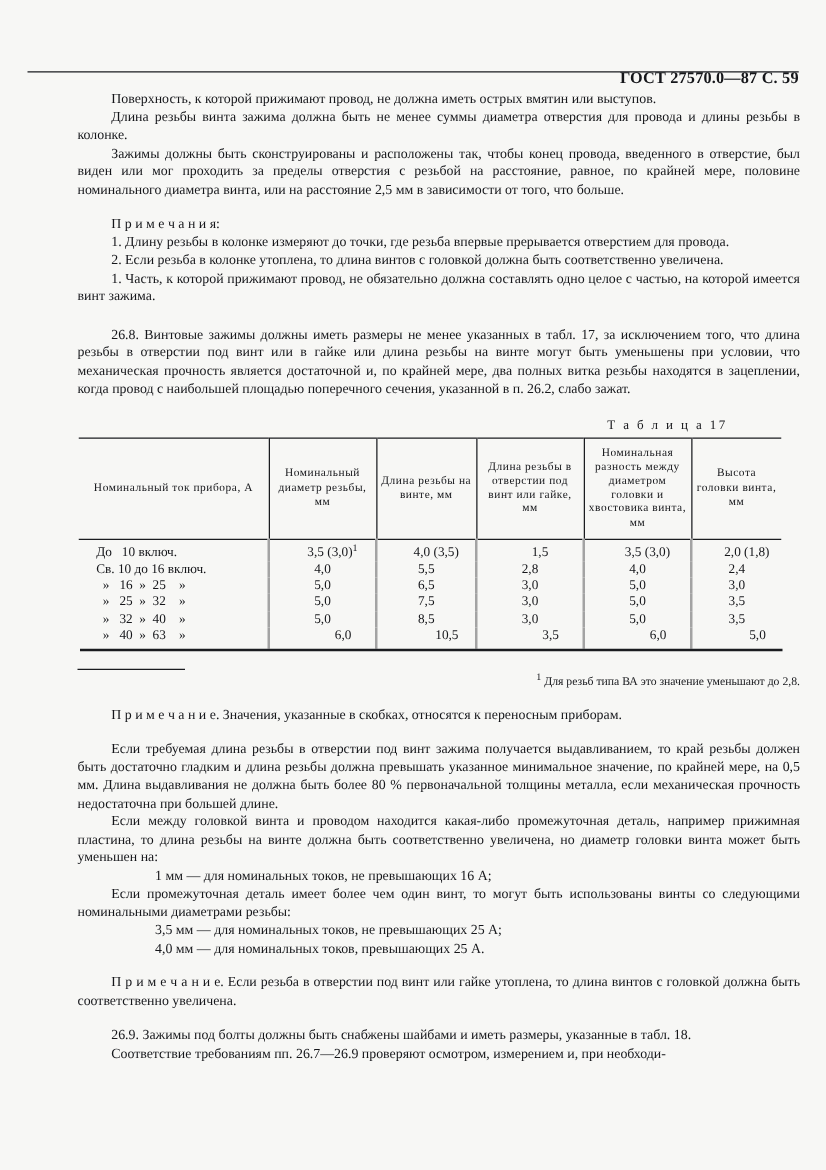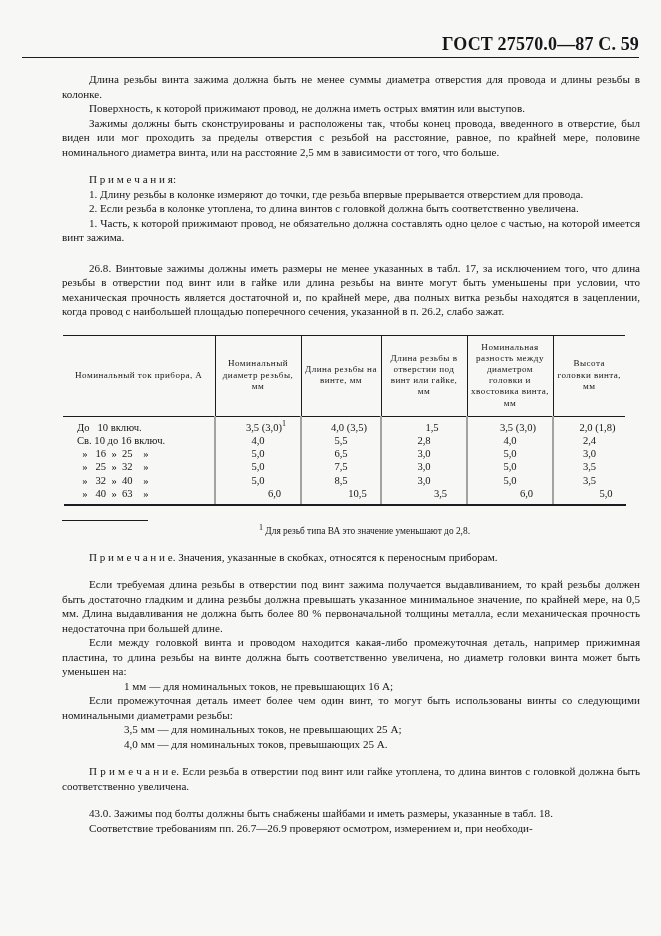--- a/index.html
+++ b/index.html
@@ -15,25 +15,25 @@
   }
   .page {
     position: relative;
     width: 661px;
     height: 936px;
     padding: 0;
   }
   
   .page-header {
     position: absolute;
-    top: 34px;
+    top: 54px;
     right: 22px;
     width: 620px;
     text-align: right;
-    font-size: 18px;
+    font-size: 13px;
     font-weight: bold;
     letter-spacing: 0.15px;
     white-space: nowrap;
   }
   .header-rule {
     position: absolute;
     top: 57px;
     left: 22px;
     right: 22px;
     height: 1px;
@@ -130,50 +130,51 @@
   .fn-rule {
     width: 86px;
     height: 1px;
     background: #1b1c20;
     margin: 14px 0 4px 0;
   }
   .footnote {
     font-size: 9.4px;
     line-height: 12px;
     text-indent: 27px;
-    text-align: center;
+    text-align: right;
   }
 </style>
 </head>
 <body>
 
 <div class="page">
 
   <div class="page-header">ГОСТ 27570.0—87 С. 59</div>
   <div class="header-rule"></div>
 
   <div class="content">
 
+    <p>Поверхность, к которой прижимают провод, не должна иметь острых вмятин или выступов.</p>
     <p>Длина резьбы винта зажима должна быть не менее суммы диаметра отверстия для провода и длины резьбы в колонке.</p>
-    <p>Поверхность, к которой прижимают провод, не должна иметь острых вмятин или выступов.</p>
     <p>Зажимы должны быть сконструированы и расположены так, чтобы конец провода, введенного в отверстие, был виден или мог проходить за пределы отверстия с резьбой на расстояние, равное, по крайней мере, половине номинального диаметра винта, или на расстояние 2,5 мм в зависимости от того, что больше.</p>
 
     <div class="gap-md"></div>
 
     <p class="num-item">П р и м е ч а н и я:</p>
     <p class="num-item">1. Длину резьбы в колонке измеряют до точки, где резьба впервые прерывается отверстием для провода.</p>
     <p class="num-item">2. Если резьба в колонке утоплена, то длина винтов с головкой должна быть соответственно увеличена.</p>
     <p class="num-item">1. Часть, к которой прижимают провод, не обязательно должна составлять одно целое с частью, на которой имеется винт зажима.</p>
 
     <div class="gap-lg"></div>
 
     <p>26.8.  Винтовые зажимы должны иметь размеры не менее указанных в табл. 17, за исключением того, что длина резьбы в отверстии под винт или в гайке или длина резьбы на винте могут быть уменьшены при условии, что механическая прочность является достаточной и, по крайней мере, два полных витка резьбы находятся в зацеплении, когда провод с наибольшей площадью поперечного сечения, указанной в п. 26.2, слабо зажат.</p>
 
     <div class="gap-lg"></div>
 
+    <div class="table-caption">Т а б л и ц а  17</div>
 
     <div class="tbl-wrap">
       <table class="t17">
         <thead>
           <tr>
             <th style="width:152px">Номинальный ток прибора, А</th>
             <th style="width:86px">Номинальный диаметр резьбы, мм</th>
             <th style="width:80px">Длина резьбы на винте, мм</th>
             <th style="width:86px">Длина резьбы в отверстии под винт или гайке, мм</th>
             <th style="width:86px">Номинальная разность между диаметром головки и хвостовика винта, мм</th>
@@ -249,17 +250,17 @@
     <p>Если промежуточная деталь имеет более чем один винт, то могут быть использованы винты со следующими номинальными диаметрами резьбы:</p>
     <p class="sub-item">3,5 мм — для номинальных токов, не превышающих 25 А;</p>
     <p class="sub-item">4,0 мм — для номинальных токов, превышающих 25 А.</p>
 
     <div class="gap-md"></div>
 
     <p class="num-item">П р и м е ч а н и е. Если резьба в отверстии под винт или гайке утоплена, то длина винтов с головкой должна быть соответственно увеличена.</p>
 
     <div class="gap-md"></div>
 
-    <p>43.0.  Зажимы под болты должны быть снабжены шайбами и иметь размеры, указанные в табл. 18.</p>
+    <p>26.9.  Зажимы под болты должны быть снабжены шайбами и иметь размеры, указанные в табл. 18.</p>
     <p>Соответствие требованиям пп. 26.7—26.9 проверяют осмотром, измерением и, при необходи-</p>
 
   </div>
 </div>
 
 </body></html>

